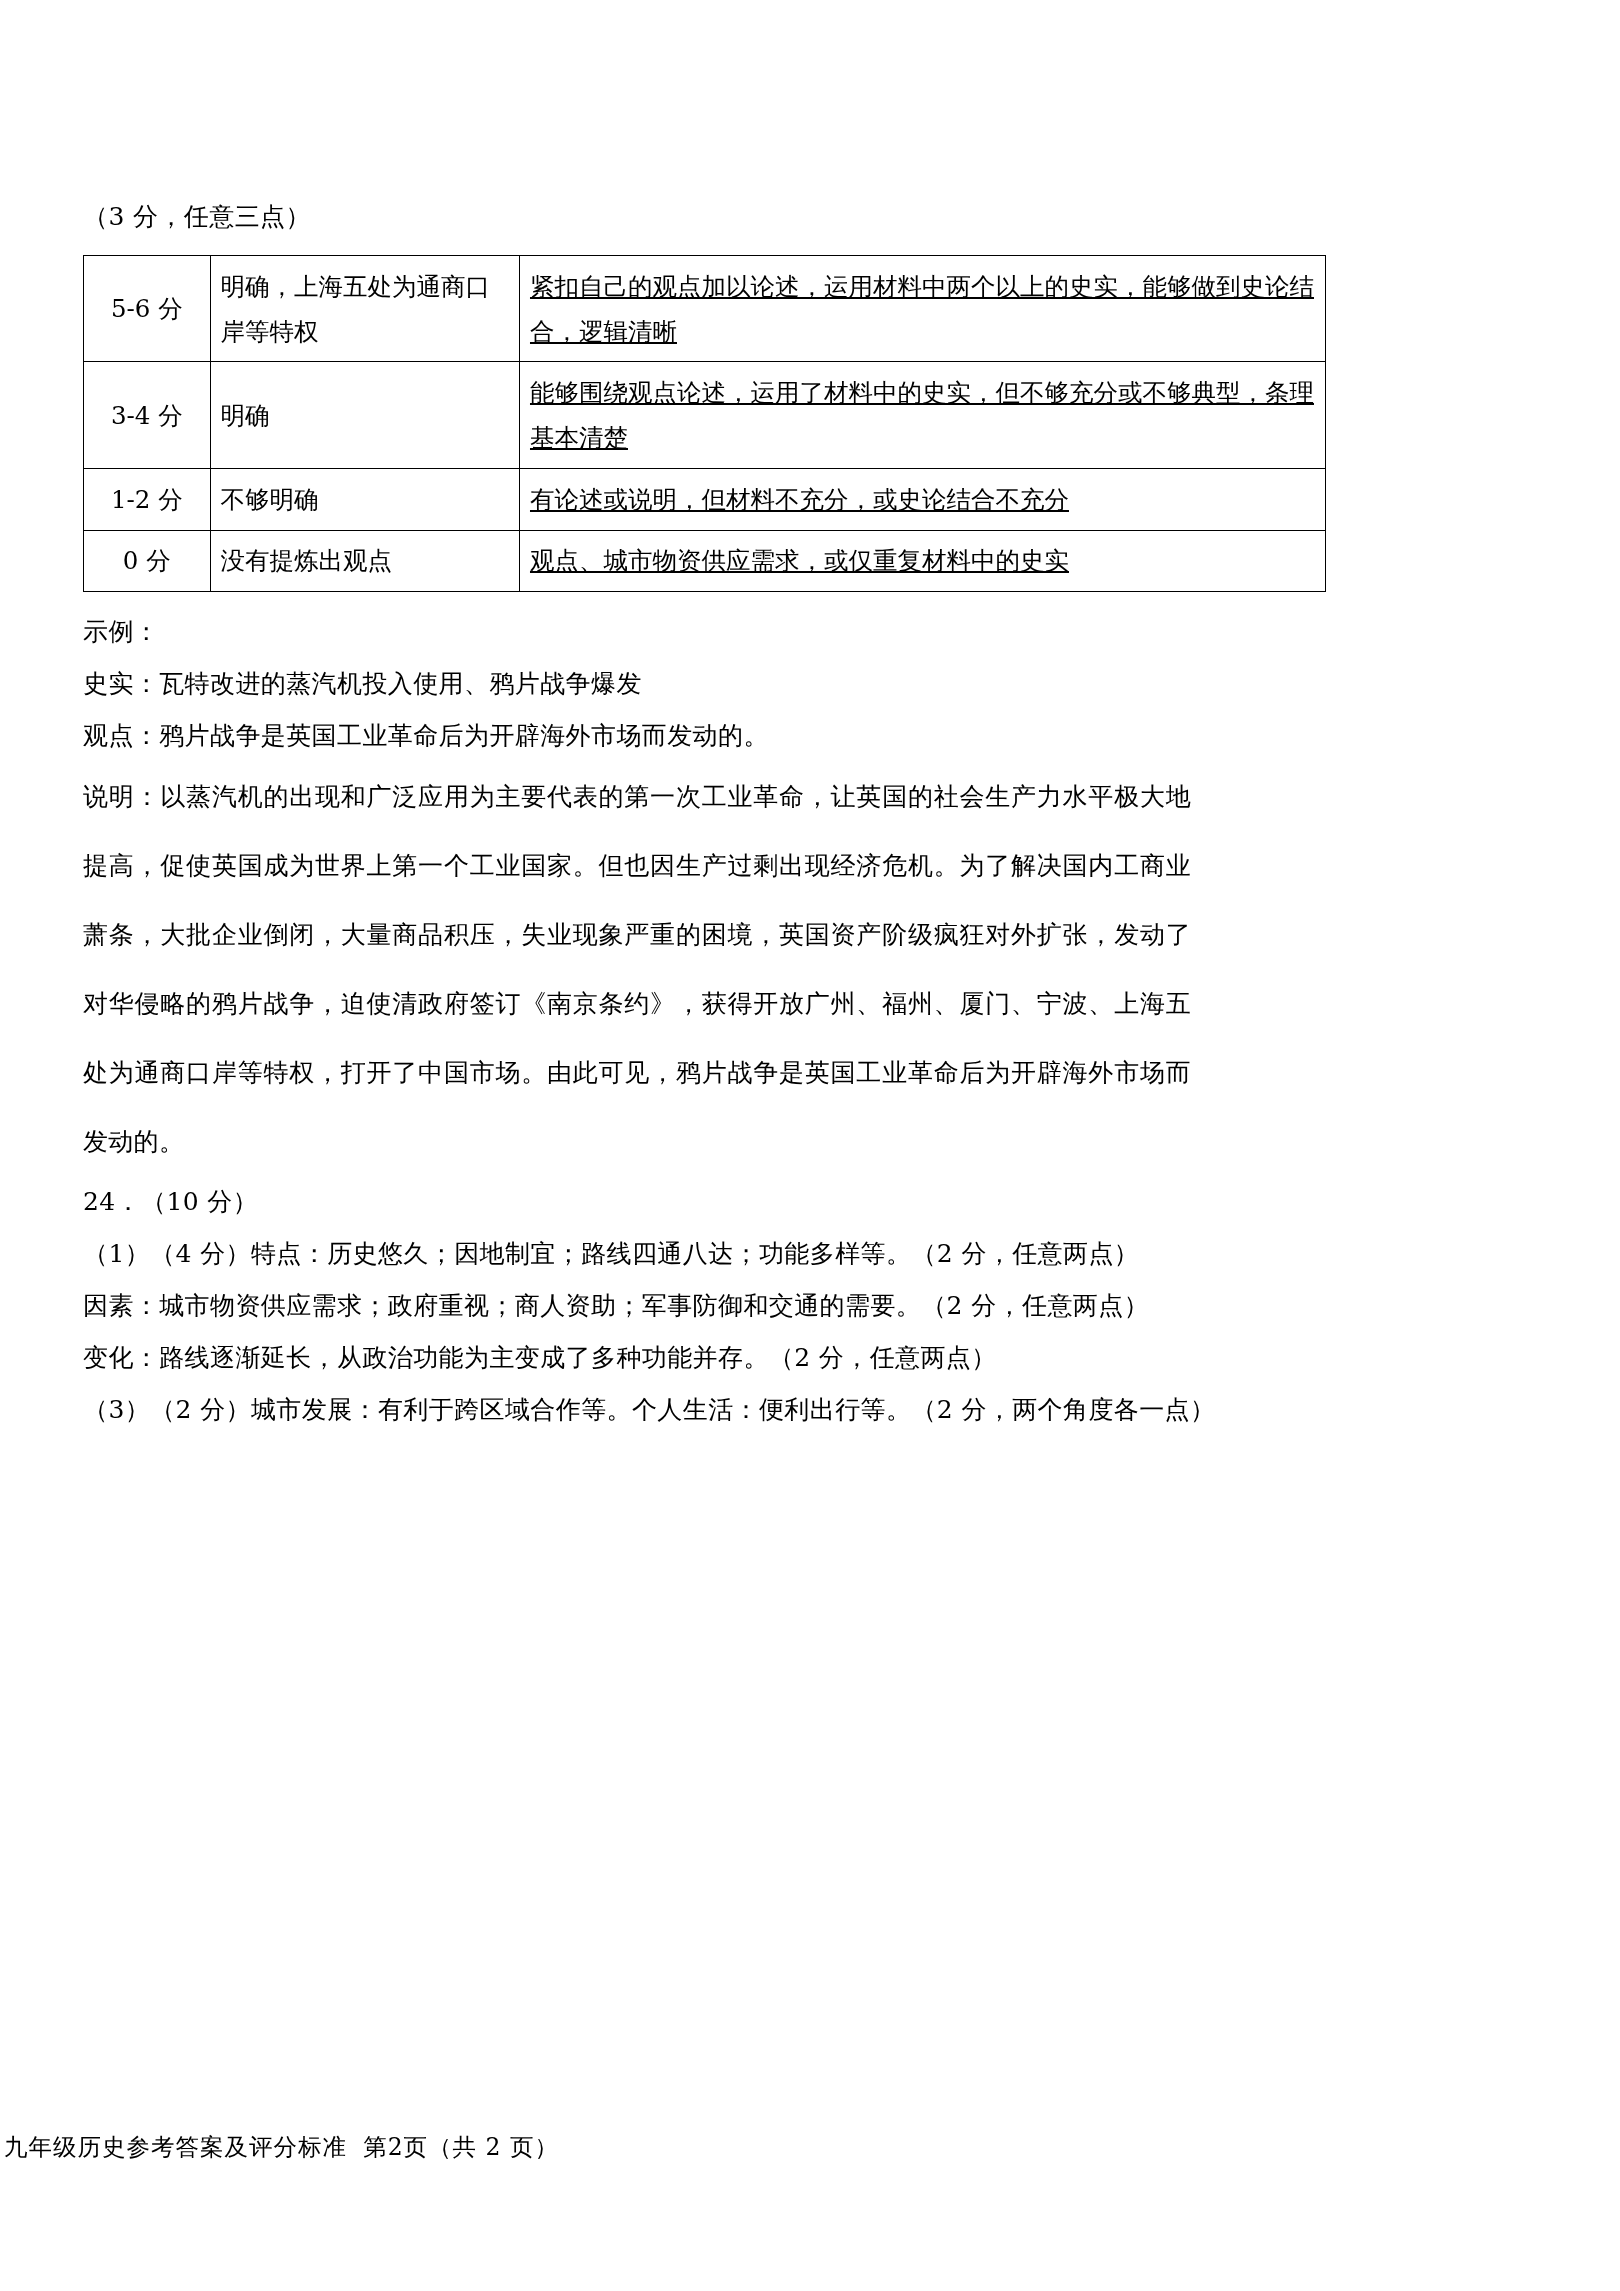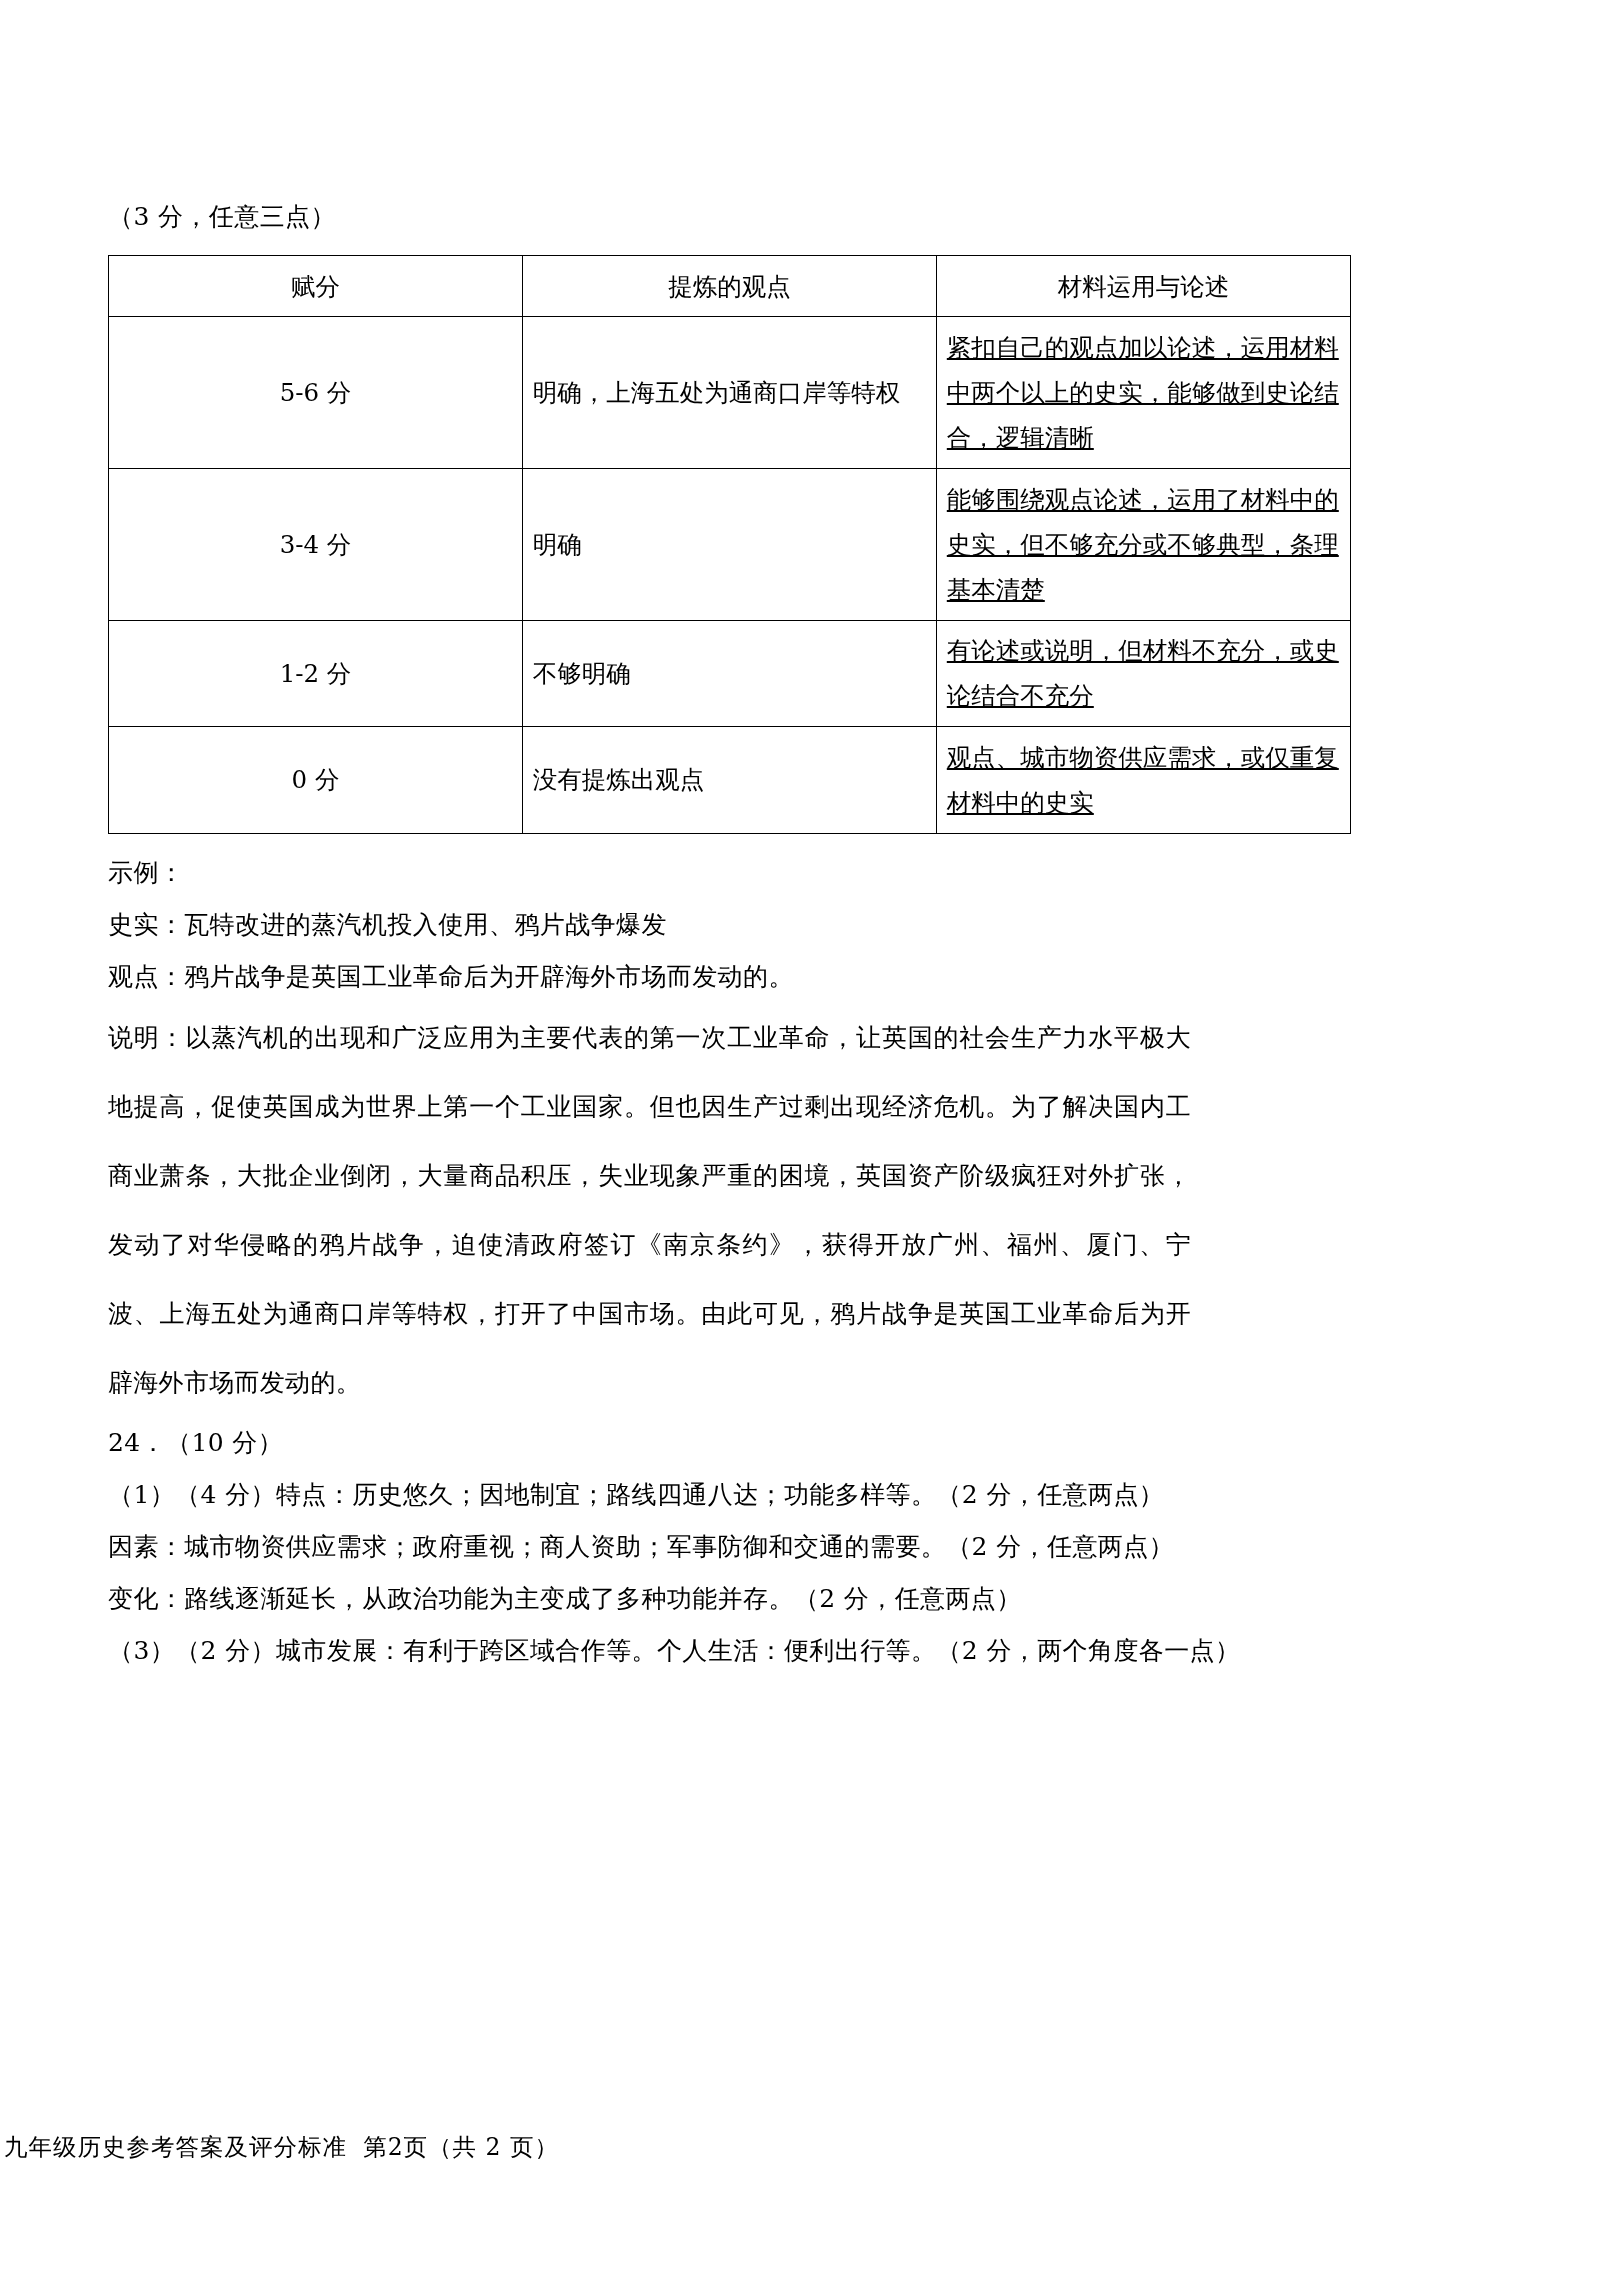--- a/index.html
+++ b/index.html
@@ -12,21 +12,21 @@
     height: 2292px;
     font-family: "DejaVu Serif", "Liberation Serif", serif;
     color: #000000;
     position: relative;
   }
   .page {
     position: relative;
     width: 1372px;
     height: 2292px;
     box-sizing: border-box;
-    padding: 191px 181px 0 108px;
+    padding: 191px 181px 0 83px;
   }
   .line {
     font-size: 25px;
     line-height: 52px;
     letter-spacing: 0.4px;
     white-space: nowrap;
   }
   .para {
     font-size: 25px;
     line-height: 69px;
@@ -87,25 +87,20 @@
 </head>
 <body>
 
 <div class="page">
 
   <div class="line">（3 分，任意三点）</div>
 
   <table class="rubric">
     <tbody>
       <tr>
-        <th class="col-score">赋分</th>
-        <th class="col-view">提炼的观点</th>
-        <th class="col-desc">材料运用与论述</th>
-      </tr>
-      <tr>
         <td class="col-score">5-6 分</td>
         <td class="col-view">明确，上海五处为通商口岸等特权</td>
         <td class="col-desc">紧扣自己的观点加以论述，运用材料中两个以上的史实，能够做到史论结合，逻辑清晰</td>
       </tr>
       <tr>
         <td class="col-score">3-4 分</td>
         <td class="col-view">明确</td>
         <td class="col-desc">能够围绕观点论述，运用了材料中的史实，但不够充分或不够典型，条理基本清楚</td>
       </tr>
       <tr class="tight-row">

